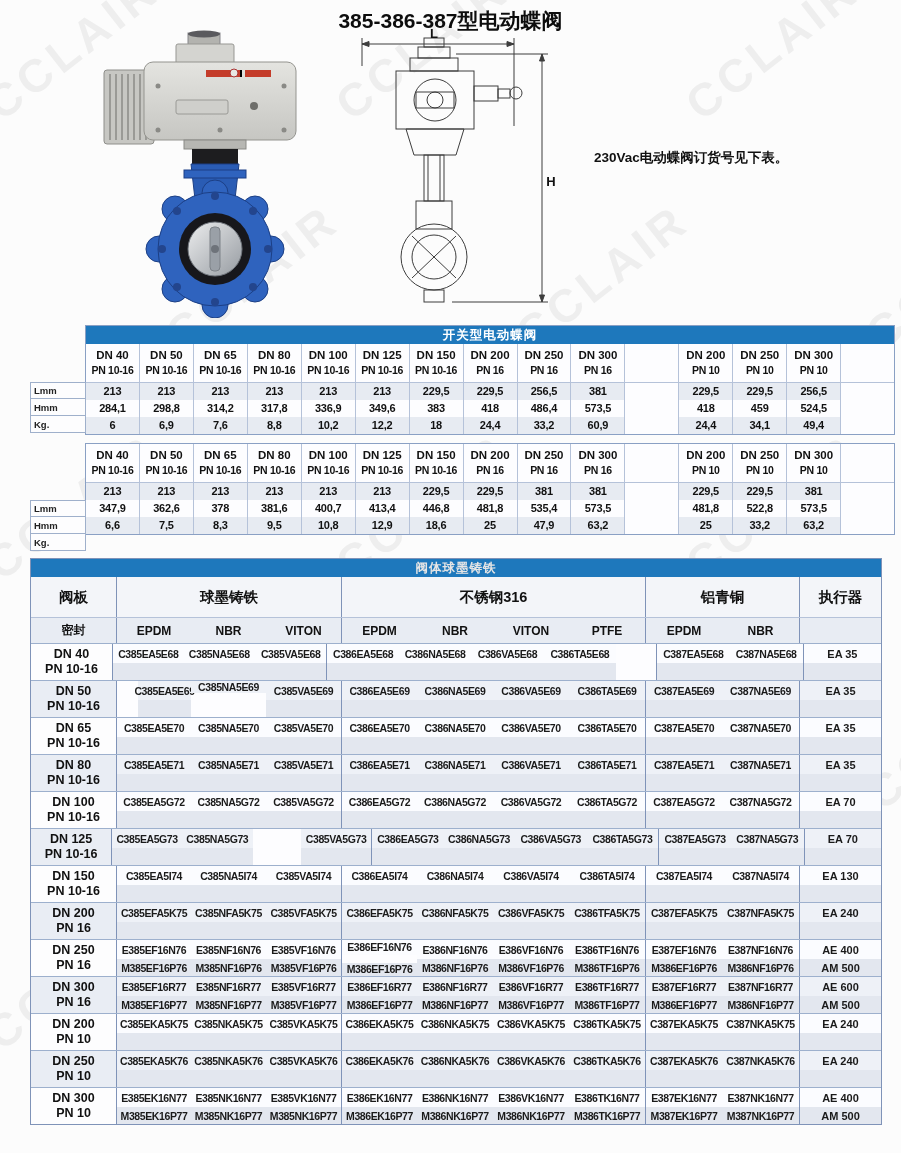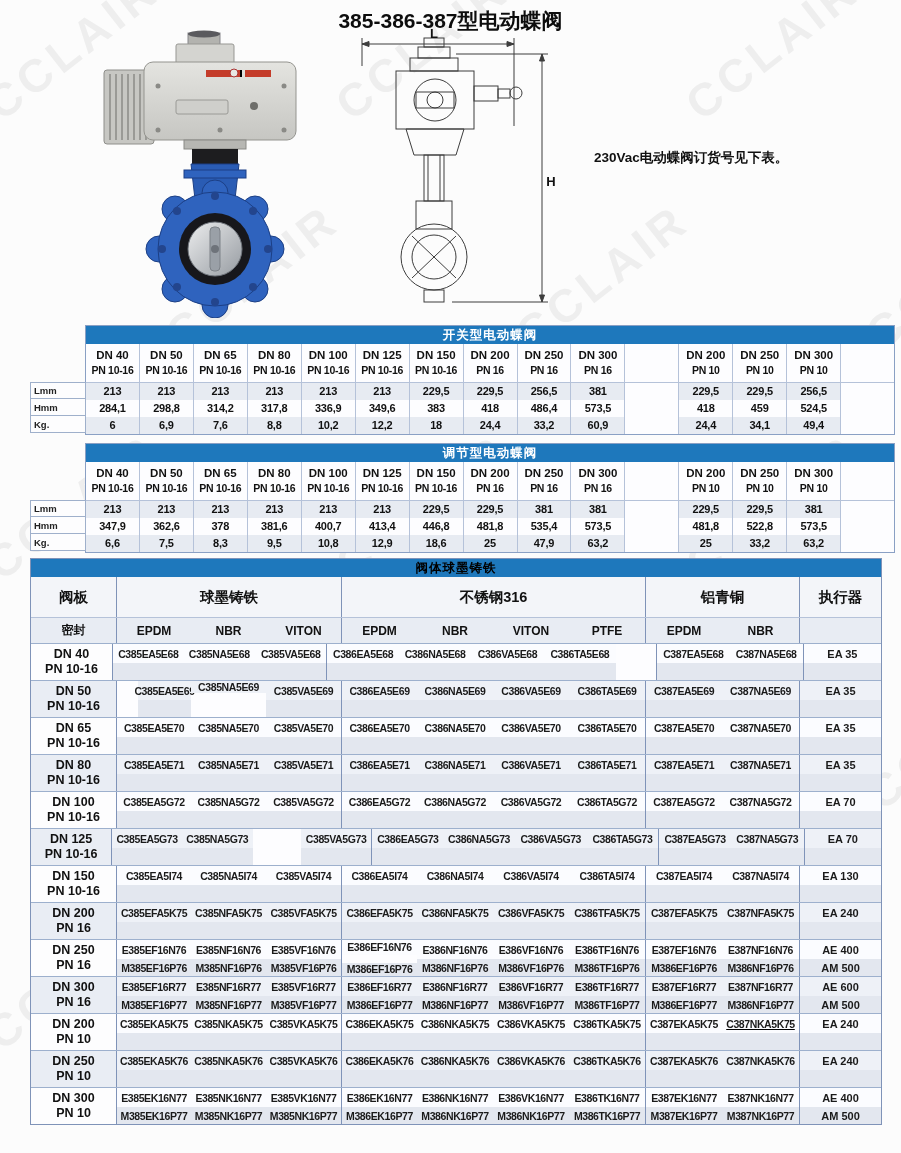--- a/index.html
+++ b/index.html
@@ -38,21 +38,21 @@
   .dt-hcell .h2 { font-size: 10.5px; font-weight: bold; color: #111; line-height: 15px; letter-spacing: -0.3px; }
   .dt-data { height: 17px; }
   .dt-vcell { font-size: 11px; font-weight: bold; color: #111; line-height: 16px; letter-spacing: -0.2px; }
   .dt-data.shade .dt-cell { background: #e7ebf2; }
   .dt-data.plain .dt-cell { background: #fdfdff; }
   .dt-data .dt-cell.blank, .dt-hcell.blank { background: #fdfdff; }
 
   
   .ordertable { position: absolute; left: 30px; top: 558px; width: 852px; z-index: 3;
         border: 1px solid #7f93b8; background: #fdfdff; }
-  .ot-bar { height: 18px; background: #1e78bc; color: #000000; font-size: 12.5px; font-weight: bold;
+  .ot-bar { height: 18px; background: #1e78bc; color: #e5e5e5; font-size: 12.5px; font-weight: bold;
         display: flex; align-items: center; justify-content: center; letter-spacing: 1px; }
   .ot-ghead { display: flex; height: 40px; background: #f3f5f9; }
   .ot-gcell { display: flex; align-items: center; justify-content: center;
         font-size: 14.5px; font-weight: bold; color: #111; }
   .ot-shead { display: flex; height: 26px; background: #e8ecf3; border-top: 1px solid #b5c2d9; }
   .ot-scell { display: flex; align-items: center; justify-content: center;
         font-size: 12px; font-weight: bold; color: #111; }
   .gb { border-left: 1px solid #7f93b8; }
   .ot-row { display: flex; height: 37px; border-top: 1px solid #9db0cd; }
   .ot-label { width: 85px; display: flex; flex-direction: column; align-items: center; justify-content: center; }
@@ -324,21 +324,20 @@
       </div>
     </div>
 
   <div class="dimtable" id="dim-1" style="top:443px">
       <div class="dt-stubs">
         <div class="dt-stub">Lmm</div>
         <div class="dt-stub">Hmm</div>
         <div class="dt-stub">Kg.</div>
       </div>
       <div class="dt-main">
-        <div class="dt-bar">调节型电动蝶阀</div>
         <div class="dt-row dt-head">
           <div class="dt-cell dt-hcell">
             <div class="h1">DN 40</div>
             <div class="h2">PN 10-16</div>
           </div>
           <div class="dt-cell dt-hcell">
             <div class="h1">DN 50</div>
             <div class="h2">PN 10-16</div>
           </div>
           <div class="dt-cell dt-hcell">
@@ -954,21 +953,21 @@
           <div class="l2"></div>
         </div>
         <div class="ot-cell" style="width: 76px;">
           <div class="l1">C386TKA5K75</div>
           <div class="l2"></div>
         </div>
         <div class="ot-cell gb" style="width: 77px;">
           <div class="l1">C387EKA5K75</div>
           <div class="l2"></div>
         </div>
-        <div class="ot-cell" style="width: 77px; text-decoration: underline;">
+        <div class="ot-cell" style="width: 77px;">
           <div class="l1">C387NKA5K75</div>
           <div class="l2"></div>
         </div>
         <div class="ot-cell ot-act gb">
           <div class="l1">EA 240</div>
           <div class="l2"></div>
         </div>
       </div>
       <div class="ot-row odd">
         <div class="ot-label">

